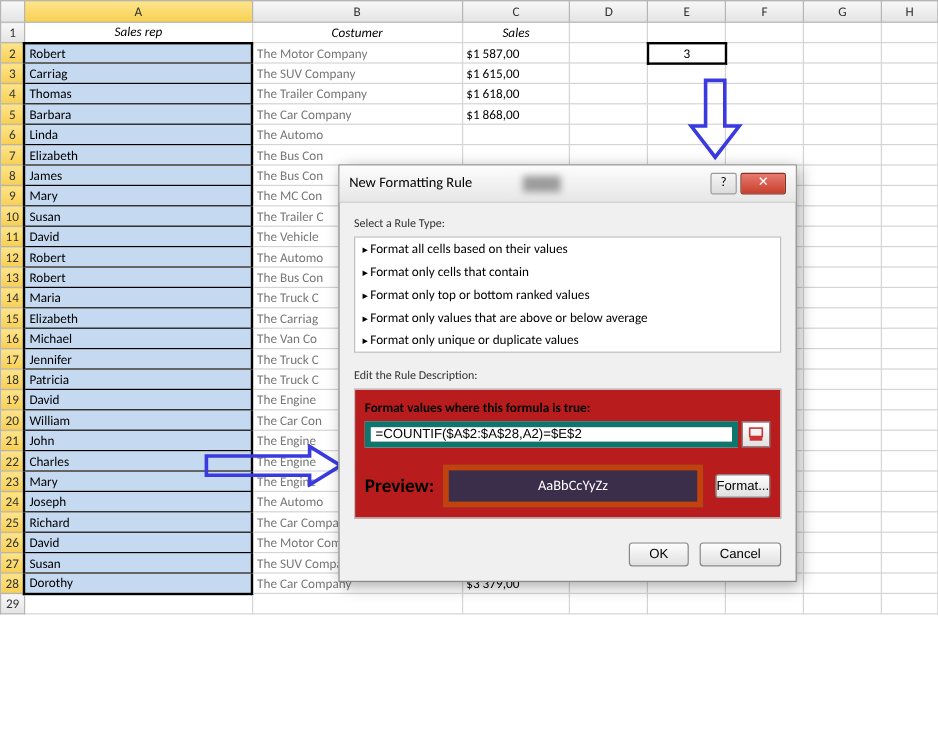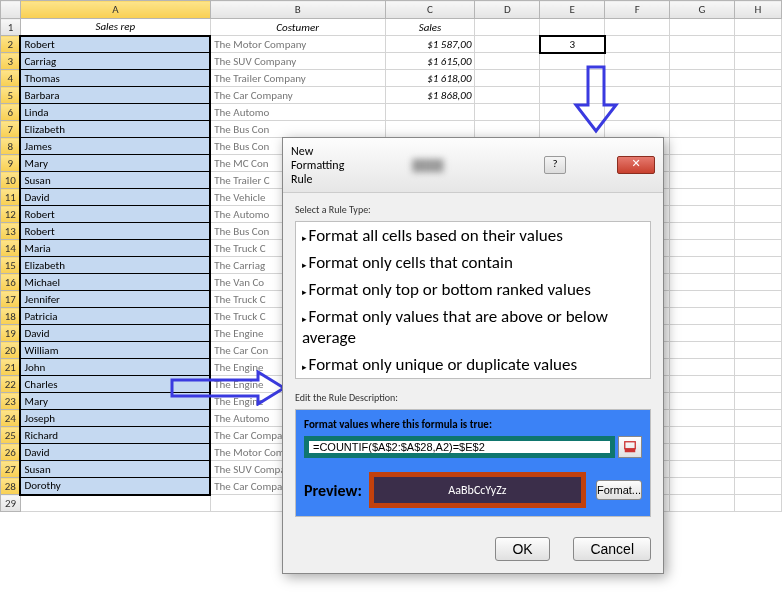--- a/index.html
+++ b/index.html
@@ -11,55 +11,55 @@
 .row-hdr { background: linear-gradient(#f7f7f7, #e4e4e4); border: 1px solid #b5b5b5; text-align: center; width: 20px; font-size: 11px; color: #333; }
 .row-hdr.sel { background: linear-gradient(#fde48b, #f8cf52); }
 td.cell { border: 1px solid #d4d4d4; height: 17px; padding: 0 3px; font-size: 11px; white-space: nowrap; overflow: hidden; }
 td.hdr-row { font-style: italic; text-align: center; background: #fff; }
 td.sel-range { background: #c5d9f1; border-top: 1px solid #000; border-bottom: none; }
 td.sel-range.first { border-top: 2px solid #000; }
 td.sel-range.last { border-bottom: 2px solid #000; }
 .sel-left { border-left: 2px solid #000 !important; }
 .sel-right { border-right: 2px solid #000 !important; }
 td.cust { color: #777; }
-td.sales { text-align: right; color: #000; font-style: italic; }
+td.sales { color: #000; }
 td.active-cell { border: 2px solid #000 !important; background: #fff; text-align: center; }
 
 .col-A { width: 190px; }
 .col-B { width: 175px; }
 .col-C { width: 90px; }
 .col-D { width: 65px; }
 .col-E { width: 65px; }
 .col-F { width: 65px; }
 .col-G { width: 65px; }
 .col-H { width: 47px; }
 
 .dialog { position: absolute; top: 137px; left: 282px; width: 382px; background: #f0f0f0; border: 1px solid #888; box-shadow: 3px 3px 12px rgba(0,0,0,0.35); }
-.dlg-title { background: linear-gradient(#fdfdfd, #e6e6e6); border-bottom: 1px solid #ccc; padding: 6px 8px; font-size: 12px; display: flex; align-items: center; gap: 48px; }
+.dlg-title { background: linear-gradient(#fdfdfd, #e6e6e6); border-bottom: 1px solid #ccc; padding: 6px 8px; font-size: 12px; display: flex; align-items: center; }
 .dlg-title span.t { flex: 1; }
 .help-btn { width: 22px; height: 18px; background: linear-gradient(#f5f5f5,#dcdcdc); border:1px solid #9a9a9a; border-radius:2px; text-align:center; font-size:11px; margin-right:3px; cursor:pointer; }
 .close-btn { width: 38px; height: 18px; background: linear-gradient(#e67a6f,#c8402e); border:1px solid #8b2d1f; border-radius:2px; color:#fff; text-align:center; font-size:11px; cursor:pointer; }
 .dlg-body { padding: 10px 12px 12px; }
 .sect-label { font-size: 10px; color: #333; margin-bottom: 5px; }
 .rule-list { border: 1px solid #bfbfbf; background: #fff; margin-bottom: 12px; }
-.rule-item { padding: 3px 6px; font-size: 17px; cursor: pointer; }
+.rule-item { padding: 3px 6px; font-size: 11px; cursor: pointer; }
 .rule-item.selected { background: #d6e5f3; }
 .rule-item::before { content: "▸ "; font-size: 9px; }
-.desc-box { border: 1px solid #bfbfbf; padding: 8px; background: #3b82f6; }
+.desc-box { border: 1px solid #bfbfbf; padding: 8px; background: #b91c1c; }
 .desc-lbl { font-size: 11px; font-weight: bold; margin-bottom: 5px; }
 .formula-row { display: flex; gap: 3px; margin-bottom: 14px; }
 .formula-input { flex:1; border:5px solid #0f766e; padding: 3px 4px; font-size:11px; height:22px; }
 .ref-btn { width: 24px; height: 22px; border:1px solid #888; background:linear-gradient(#fff,#e0e0e0); cursor:pointer; display:flex; align-items:center; justify-content:center; }
 .ref-btn svg { width: 14px; height: 14px; }
 .preview-row { display:flex; align-items:center; gap: 10px; }
 .prev-lbl { font-size:16px; font-weight:bold; width: 55px; }
 .prev-box { flex:1; background:#3b2e4a; color:#fff; text-align:center; padding:6px 0; border:5px solid #c2410c; font-size:12px; }
 .fmt-btn { padding: 3px 0; border:1px solid #888; background:linear-gradient(#fdfdfd,#e0e0e0); border-radius:3px; cursor:pointer; font-size:11px; }
 .dlg-footer { padding: 8px 12px 12px; text-align: right; }
-.dlg-footer button { padding: 3px 16px; border:1px solid #888; background:linear-gradient(#fdfdfd,#e0e0e0); border-radius:3px; margin-left:21px; cursor:pointer; font-size:14px; }
+.dlg-footer button { padding: 3px 16px; border:1px solid #888; background:linear-gradient(#fdfdfd,#e0e0e0); border-radius:3px; margin-left:6px; cursor:pointer; font-size:11px; }
 
 .arrow-down { position: absolute; top: 65px; left: 572px; }
 .arrow-left { position: absolute; top: 370px; left: 170px; }
 
 .blur-spot { filter: blur(3px); color:#999; font-size:11px; margin-left: 20px; }
 </style>
 </head>
 <body>
 
 <table class="spreadsheet">

